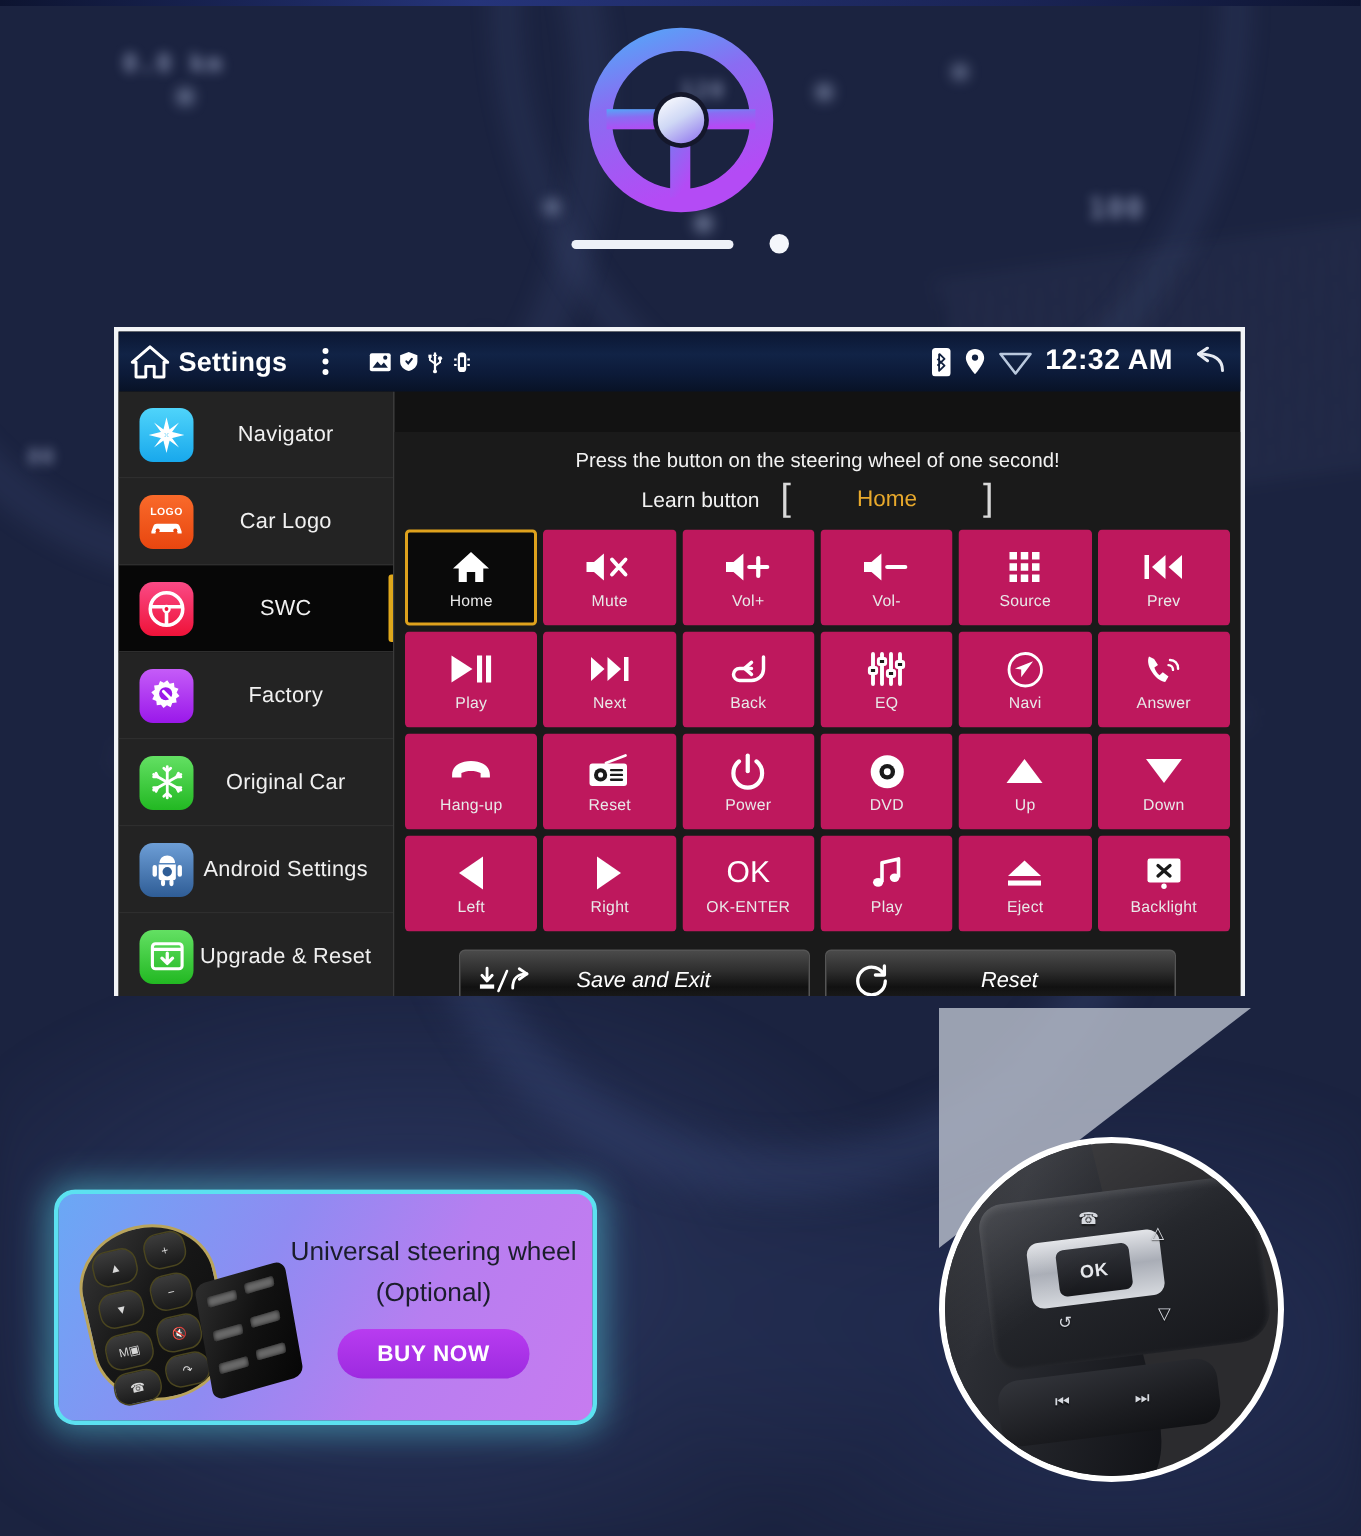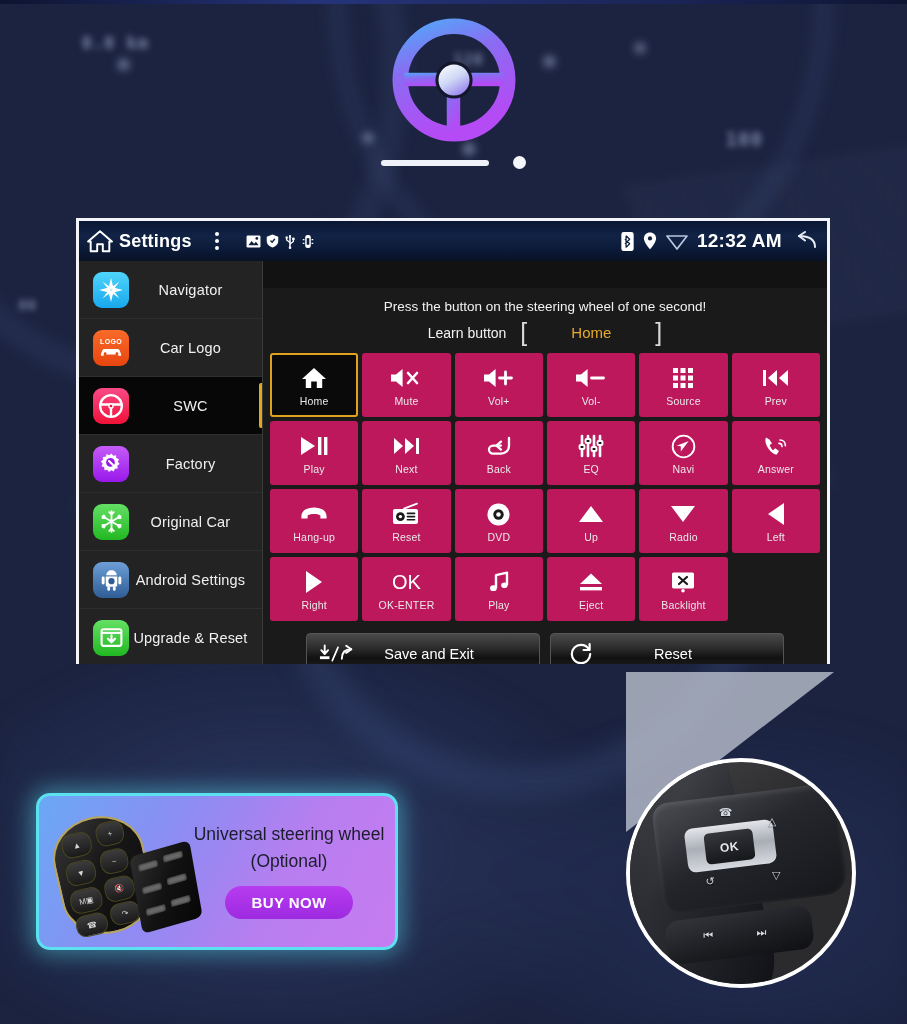--- a/index.html
+++ b/index.html
@@ -207,21 +207,21 @@
   .actions {
     display: flex; gap: 10px;
     padding: 12px 36px 10px 36px;
   }
   .act {
     flex: 1; height: 42px;
     border-radius: 4px;
     background: linear-gradient(180deg, #4a4a4a 0%, #2d2d2d 34%, #111 60%, #242424 100%);
     border: 1px solid #555;
     display: flex; align-items: center;
-    color: #fff; position: relative;
+    color: #fff; position: relative; font-style: italic;
   }
   .act-ico { width: 62px; display: flex; justify-content: center; align-items: center; }
   .act-lbl { flex: 1; text-align: center; font-size: 14.5px; padding-right: 50px; }
 
   
   .wedge {
     position: absolute; left: 626px; top: 672px;
     width: 0; height: 0; z-index: 2;
     border-left: 208px solid #b7bdcb;
     border-bottom: 160px solid transparent;
@@ -743,20 +743,29 @@
               <g stroke="#1a1a1a" stroke-width="1.6" stroke-linecap="round">
                 <path d="M16.4 11.4 L23.6 11.4"></path>
                   <path d="M16.4 14.6 L23.6 14.6"></path>
                   <path d="M16.4 17.8 L23.6 17.8"></path>
               </g>
             </svg>
           </span>
           <span class="btn-lbl">Reset</span>
         </div>
 
+        <div class="btn">
+          <span class="btn-ico">
+            <svg width="25" height="25" viewBox="0 0 24 24">
+              <path d="M6.4 5.4 C4.2 7.2 2.8 9.9 2.8 13 C2.8 18.1 6.9 22.2 12 22.2 C17.1 22.2 21.2 18.1 21.2 13 C21.2 9.9 19.8 7.2 17.6 5.4" fill="none" stroke="#fff" stroke-width="2.7" stroke-linecap="round"></path>
+              <path d="M12 1.6 L12 11.6" stroke="#fff" stroke-width="2.7" stroke-linecap="round"></path>
+            </svg>
+          </span>
+          <span class="btn-lbl">Power</span>
+        </div>
 
         <div class="btn">
           <span class="btn-ico">
             <svg width="25" height="25" viewBox="0 0 24 24">
               <circle cx="12" cy="12" r="10.6" fill="#fff"></circle>
               <circle cx="12" cy="12" r="5" fill="#1a1a1a"></circle>
               <circle cx="12" cy="12" r="2.2" fill="#fff"></circle>
             </svg>
           </span>
           <span class="btn-lbl">DVD</span>
@@ -770,21 +779,21 @@
           </span>
           <span class="btn-lbl">Up</span>
         </div>
 
         <div class="btn">
           <span class="btn-ico">
             <svg width="28" height="22" viewBox="0 0 28 22">
                 <path d="M2 3 L26 3 L14 19 Z" fill="#fff"></path>
               </svg>
           </span>
-          <span class="btn-lbl">Radio</span>
+          <span class="btn-lbl">Down</span>
         </div>
 
         <div class="btn">
           <span class="btn-ico">
             <svg width="22" height="26" viewBox="0 0 22 26">
                 <path d="M19 2 L19 24 L3 13 Z" fill="#fff"></path>
               </svg>
           </span>
           <span class="btn-lbl">Left</span>
         </div>

